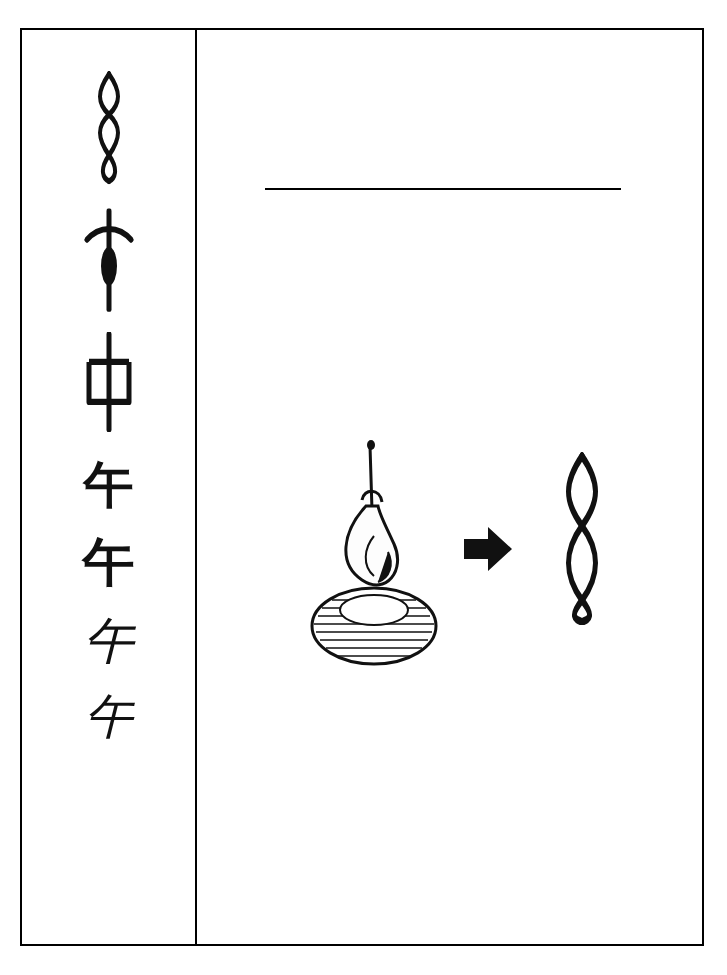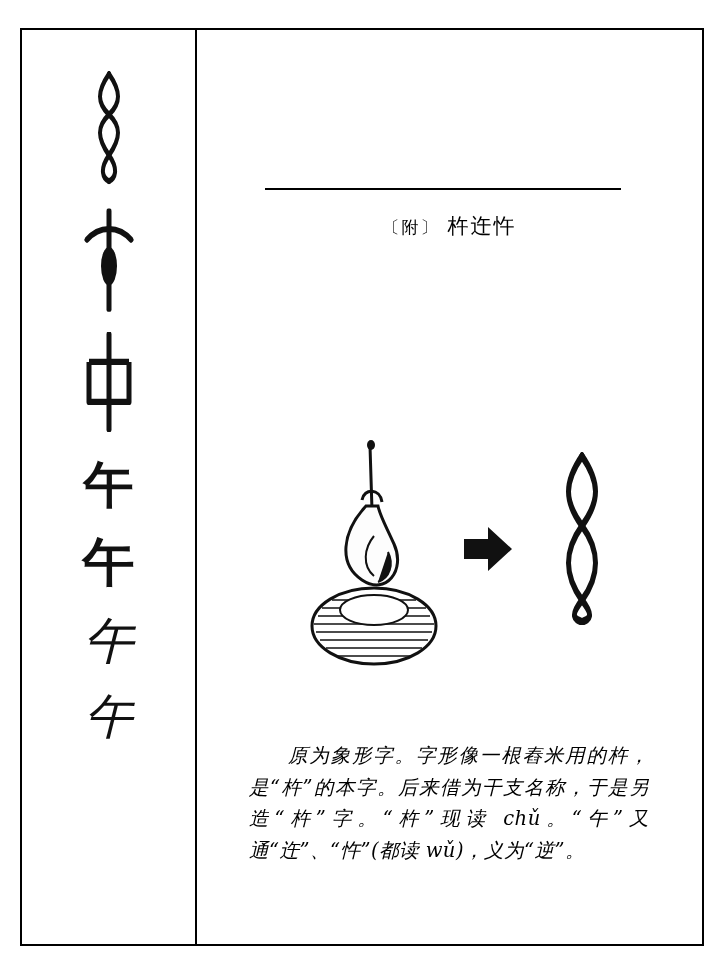--- a/index.html
+++ b/index.html
@@ -243,23 +243,20 @@
       <div class="glyph-item glyph-regular">午</div>
       <div class="glyph-item glyph-running">午</div>
       <div class="glyph-item glyph-cursive">午</div>
     </div>
 
     <div class="content">
 
 
       <div class="rule"></div>
 
-      <div class="variants-row">
-        <span class="tag">〔附〕</span><span>杵迕忤</span>
-      </div>
 
       <div class="illustration">
 
         <div class="pestle-mortar">
           <svg width="150" height="250" viewBox="0 0 150 250">
 
             <path d="M68 6 L70 70" stroke="#111" stroke-width="3" stroke-linecap="round"></path>
             <ellipse cx="69" cy="5" rx="4" ry="5" fill="#111"></ellipse>
             <path d="M60 60 C62 48 78 48 80 62" fill="none" stroke="#111" stroke-width="3"></path>
 
@@ -289,19 +286,16 @@
         </div>
 
         <div class="derived-glyph">
           <svg width="56" height="112" viewBox="0 0 56 112">
             <path d="M28 3 C10 20 10 32 28 48 C46 64 46 80 28 96 C16 106 20 108 28 110" fill="none" stroke="#111" stroke-width="5" stroke-linecap="round"></path>
             <path d="M28 3 C46 20 46 32 28 48 C10 64 10 80 28 96 C40 106 36 108 28 110" fill="none" stroke="#111" stroke-width="5" stroke-linecap="round"></path>
           </svg>
         </div>
       </div>
 
-      <div class="explanation">
-        <p>原为象形字。字形像一根舂米用的杵，是“杵”的本字。后来借为干支名称，于是另造“杵”字。“杵”现读 chǔ。“午”又通“迕”、“忤”(都读 wǔ)，义为“逆”。</p>
-      </div>
 
     </div>
   </div>
 </div>
 
 </body></html>

